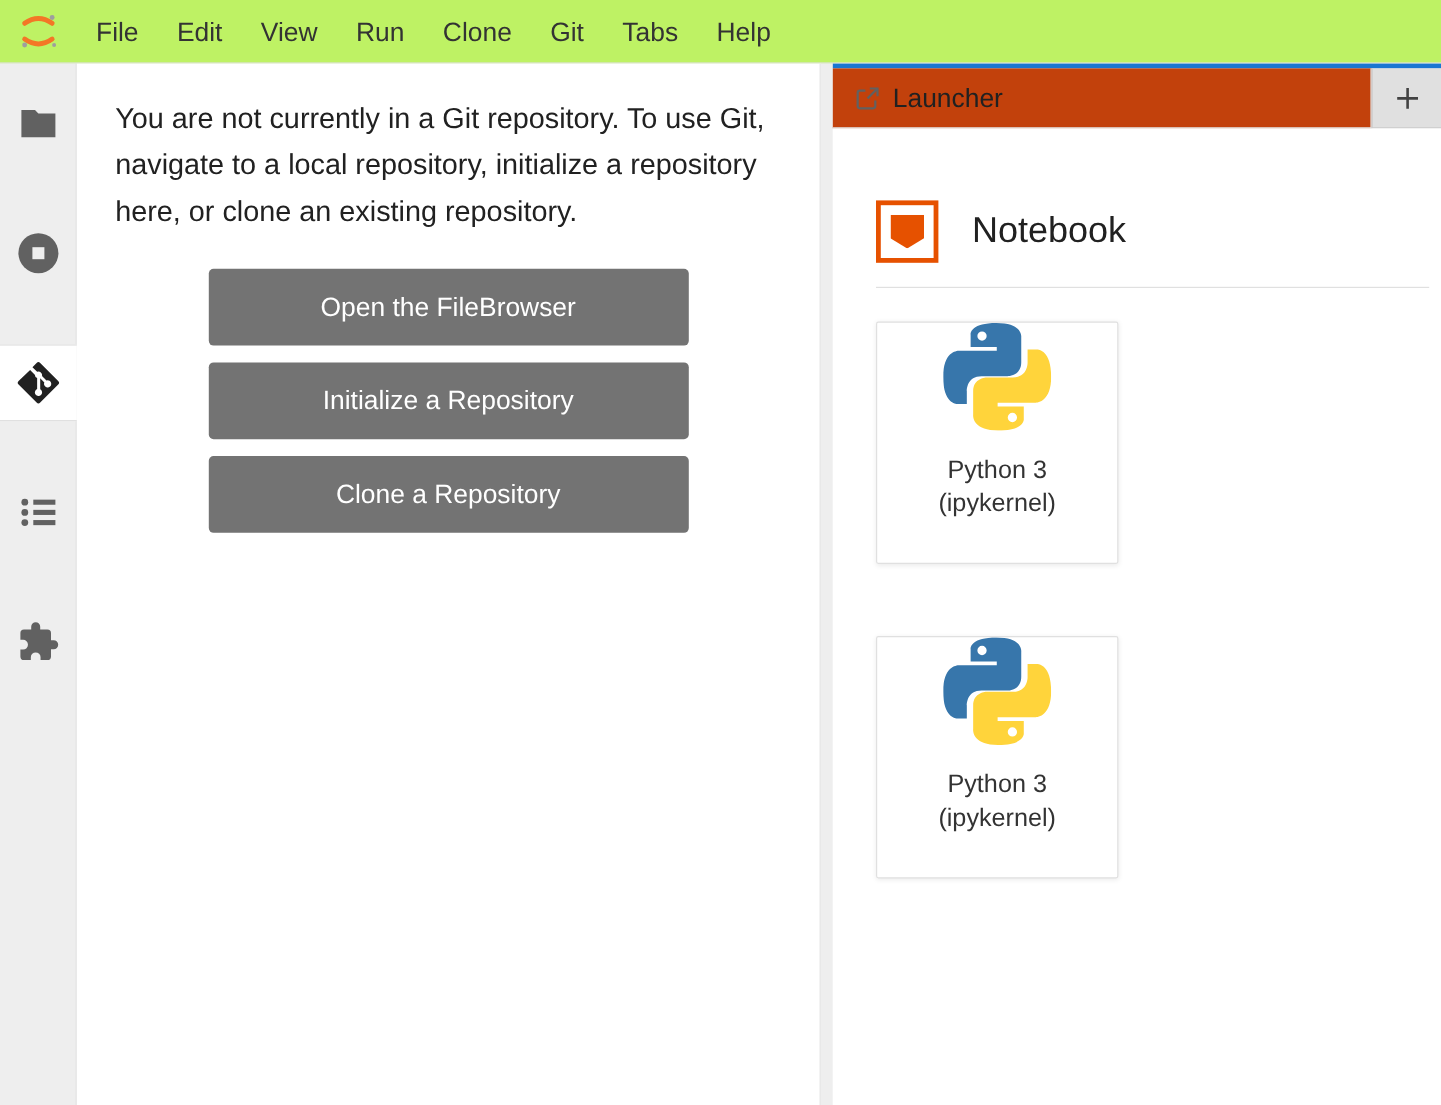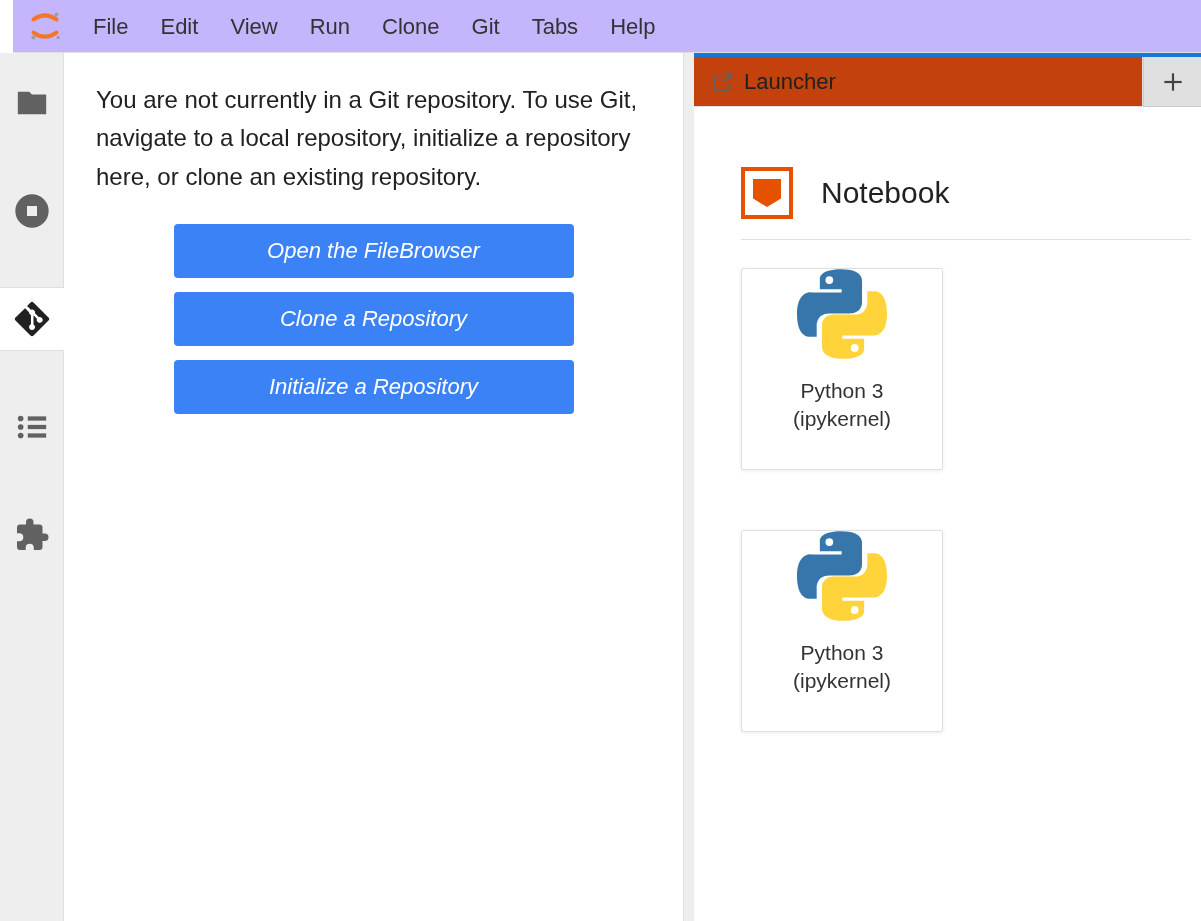--- a/index.html
+++ b/index.html
@@ -1,52 +1,52 @@
 <!DOCTYPE html>
 <html><head>
 <meta charset="utf-8">
 <style>
   * { box-sizing: border-box; margin: 0; padding: 0; }
   html, body { width: 1201px; height: 921px; font-family: -apple-system, BlinkMacSystemFont, "Segoe UI", Helvetica, Arial, sans-serif; color: #212121; background: #fff; overflow: hidden; }
   .app { display: flex; flex-direction: column; width: 100%; height: 100%; }
 
   
-  .menubar { display: flex; align-items: center; height: 53px; border-bottom: 1px solid #e0e0e0; background: #c4b5fd; margin-left: 13px; }
+  .menubar { display: flex; align-items: center; height: 53px; border-bottom: 1px solid #e0e0e0; background: #bef264; }
   .logo { width: 64px; display: flex; align-items: center; justify-content: center; }
   .menu-items { display: flex; gap: 0; }
   .menu-item { padding: 0 16px; font-size: 22px; color: #333; cursor: pointer; line-height: 53px; }
 
   
   .main { flex: 1; display: flex; min-height: 0; }
 
   
   .activitybar { width: 64px; background: #eeeeee; border-right: 1px solid #e0e0e0; display: flex; flex-direction: column; align-items: center; padding-top: 18px; gap: 44px; }
   .activity-item { width: 64px; height: 64px; display: flex; align-items: center; justify-content: center; cursor: pointer; position: relative; }
   .activity-item.selected::before { content: ""; position: absolute; left: 0; top: 0; bottom: 0; width: 3px; background: transparent; }
   .activity-icon { fill: #616161; }
 
   
   .left-panel { width: 620px; background: #fff; border-right: 1px solid #e0e0e0; padding: 28px 32px; display: flex; flex-direction: column; }
   .git-msg { font-size: 24px; line-height: 1.6; color: #212121; margin-bottom: 28px; }
   .git-buttons { display: flex; flex-direction: column; align-items: center; gap: 14px; }
-  .git-btn { width: 400px; height: 54px; background: #3b82f6; color: #fff; border: none; border-radius: 4px; font-size: 22px; cursor: pointer; font-style: italic; }
+  .git-btn { width: 400px; height: 64px; background: #737373; color: #fff; border: none; border-radius: 4px; font-size: 22px; cursor: pointer; }
 
   
   .splitter { width: 10px; background: #eeeeee; cursor: col-resize; }
 
   
   .launcher { flex: 1; display: flex; flex-direction: column; background: #eeeeee; min-width: 0; }
   .tabbar { height: 54px; display: flex; align-items: stretch; border-top: 4px solid #1976d2; background: #eeeeee; }
   .tab { display: flex; align-items: center; background: #c2410c; padding: 0 18px; gap: 10px; font-size: 22px; border-right: 1px solid #e0e0e0; border-bottom: 1px solid #e0e0e0; flex: 1; }
   .tab .tab-icon { display: flex; align-items: center; }
   .add-tab { width: 58px; display: flex; align-items: center; justify-content: center; background: #e0e0e0; border-left: 1px solid #ccc; border-bottom: 1px solid #ccc; cursor: pointer; }
   .add-tab svg { stroke: #424242; }
 
   .launcher-body { flex: 1; background: #fff; overflow: auto; padding: 60px 0 40px 0; }
-  .launcher-section { margin: 0 0 60px 0; padding: 0 0 0 47px; }
+  .launcher-section { margin: 0 0 60px 0; padding: 0 0 0 36px; }
   .section-header { display: flex; align-items: center; gap: 28px; padding-bottom: 20px; border-bottom: 1px solid #e0e0e0; margin-right: 10px; }
   .section-title { font-size: 30px; font-weight: 400; color: #212121; }
   .cards { display: flex; gap: 20px; margin-top: 28px; }
   .card { width: 202px; height: 202px; border: 1px solid #e0e0e0; border-radius: 2px; box-shadow: 0 1px 4px rgba(0,0,0,0.08); display: flex; flex-direction: column; align-items: center; gap: 14px; cursor: pointer; background: #fff; }
   .card-label { font-size: 21px; text-align: center; line-height: 1.35; color: #333; padding: 0 10px; }
 
   .notebook-icon-box { width: 52px; height: 52px; border: 4px solid #e65100; background: #fff; display: flex; align-items: center; justify-content: center; }
   .notebook-icon-inner { width: 28px; height: 28px; background: #e65100; clip-path: polygon(0 0, 100% 0, 100% 70%, 50% 100%, 0 70%); }
 
   .console-icon-box { width: 52px; height: 52px; background: #1565c0; display: flex; align-items: center; justify-content: center; }
@@ -112,22 +112,22 @@
         <svg class="activity-icon" width="36" height="36" viewBox="0 0 24 24">
             <path d="M20.5 11H19V7a2 2 0 0 0-2-2h-4V3.5a2.5 2.5 0 1 0-5 0V5H4a2 2 0 0 0-2 2v3.8h1.5a2.7 2.7 0 0 1 0 5.4H2V20a2 2 0 0 0 2 2h3.8v-1.5a2.7 2.7 0 0 1 5.4 0V22H17a2 2 0 0 0 2-2v-4h1.5a2.5 2.5 0 1 0 0-5z"></path>
           </svg>
       </div>
     </div>
 
     <div class="left-panel">
       <p class="git-msg">You are not currently in a Git repository. To use Git, navigate to a local repository, initialize a repository here, or clone an existing repository.</p>
       <div class="git-buttons">
         <button class="git-btn">Open the FileBrowser</button>
+        <button class="git-btn">Initialize a Repository</button>
         <button class="git-btn">Clone a Repository</button>
-        <button class="git-btn">Initialize a Repository</button>
       </div>
     </div>
 
     <div class="splitter"></div>
 
     <div class="launcher">
       <div class="tabbar">
         <div class="tab">
           <span class="tab-icon">
             <svg width="22" height="22" viewBox="0 0 24 24" fill="none" stroke="#616161" stroke-width="2">

